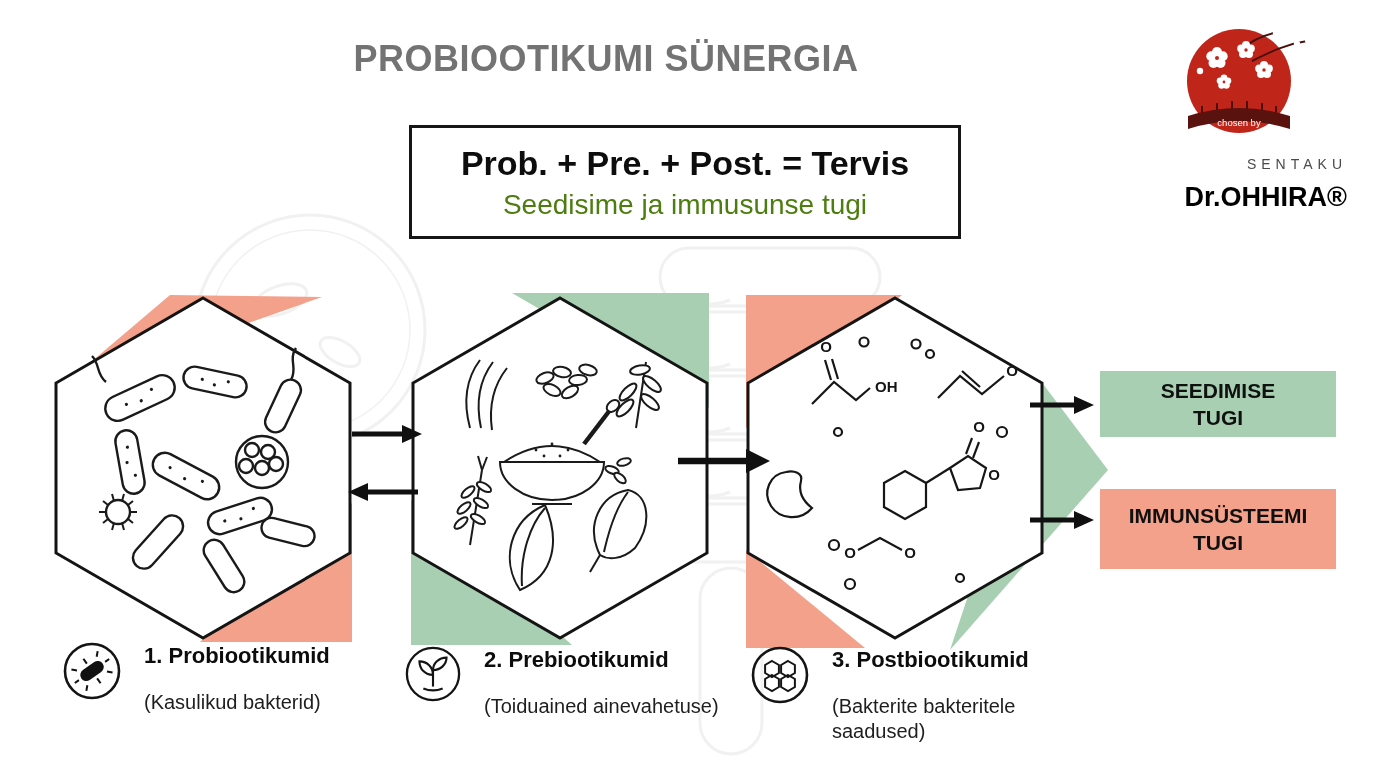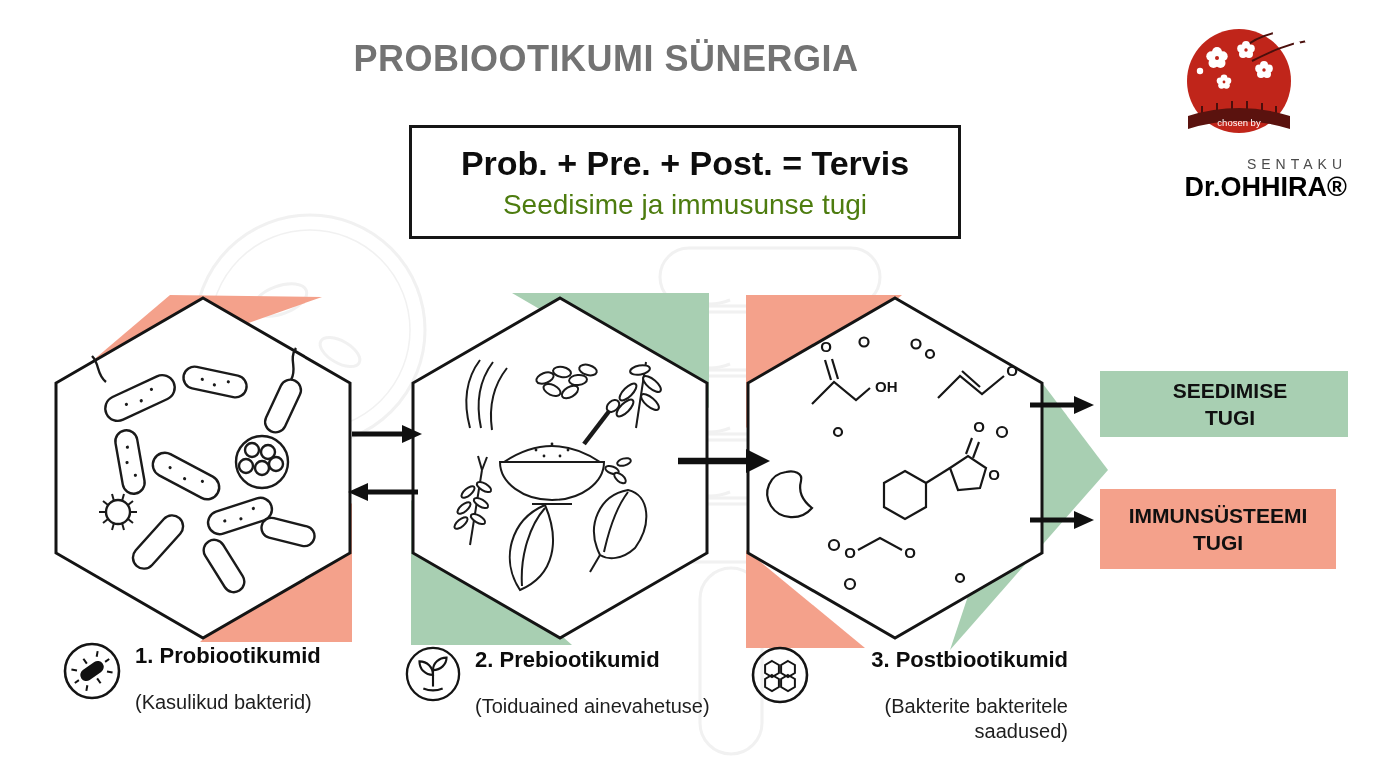--- a/index.html
+++ b/index.html
@@ -11,36 +11,36 @@
               font-size:36px;font-weight:800;letter-spacing:.5px;color:#737373;}
 
   .formula-box{position:absolute;left:409px;top:104px;width:546px;height:108px;
                border:3px solid #161616;background:#fff;display:flex;flex-direction:column;
                align-items:center;justify-content:center;gap:6px;margin-top:21px;}
   .formula-line1{font-size:34px;font-weight:800;color:#0d0d0d;}
   .formula-line2{font-size:28px;font-weight:400;color:#4d7c0f;}
 
   .logo{position:absolute;left:1132px;top:26px;width:215px;text-align:right;}
   .logo-brand{font-size:14px;letter-spacing:5px;color:#4a4a4a;margin-top:12px;font-weight:500;}
-  .logo-name{font-size:27px;font-weight:800;color:#000;margin-top:0;}
+  .logo-name{font-size:27px;font-weight:800;color:#000;margin-top:10px;}
 
   .output-box{position:absolute;display:flex;align-items:center;justify-content:center;
               text-align:center;font-weight:800;font-size:21px;line-height:1.3;
               white-space:pre-line;color:#101010;}
   #box-digestion{left:1100px;top:371px;width:236px;height:66px;}
   #box-immune{left:1100px;top:489px;width:236px;height:80px;}
 
-  .step{position:absolute;display:flex;align-items:flex-start;gap:13px;}
+  .step{position:absolute;display:flex;align-items:flex-start;gap:22px;}
   #step-1{left:62px;top:641px;}
   #step-2{left:404px;top:645px;}
   #step-3{left:750px;top:645px;}
   .step-text{padding-top:2px;}
   .step-title{font-size:22px;font-weight:800;color:#0c0c0c;line-height:1.2;}
   .step-sub{font-size:20px;font-weight:400;color:#1e1e1e;line-height:1.25;margin-top:21px;}
-  #step-3 .step-text{width:245px;text-align:right;}
+  #step-3 .step-text{width:245px;}
 </style>
 </head>
 <body>
 
 <div class="page">
 
   <svg class="art" width="1376" height="768" viewBox="0 0 1376 768">
 
     <g opacity="0.07" fill="none" stroke="#333" stroke-width="3">
       <circle cx="310" cy="330" r="115"></circle>
@@ -298,21 +298,21 @@
           <circle cx="176" cy="14" r="3.2"></circle>
           <circle cx="144" cy="7" r="3.2"></circle>
         <circle cx="68" cy="45" r="3.2"></circle>
       </g>
       <text x="107" y="100" text-anchor="middle" font-size="9.5" fill="#ffffff">chosen by</text>
     </svg>
     <div class="logo-brand">SENTAKU</div>
     <div class="logo-name">Dr.OHHIRA®</div>
   </div>
 
-  <div class="output-box" id="box-digestion" style="background: rgb(168, 207, 178); padding-left: 12px;">SEEDIMISE
+  <div class="output-box" id="box-digestion" style="background: rgb(168, 207, 178);">SEEDIMISE
 TUGI</div>
   <div class="output-box" id="box-immune" style="background: rgb(244, 161, 139);">IMMUNSÜSTEEMI
 TUGI</div>
 
   <div class="step" id="step-1">
     <svg width="60" height="60" viewBox="0 0 60 60">
       <circle cx="30" cy="30" r="27" fill="none" stroke="#141414" stroke-width="2.6"></circle>
       <g transform="rotate(-35 30 30)">
         <rect x="17" y="24" width="26" height="12" rx="6" fill="#111"></rect>
         <g stroke="#111" stroke-width="2">

